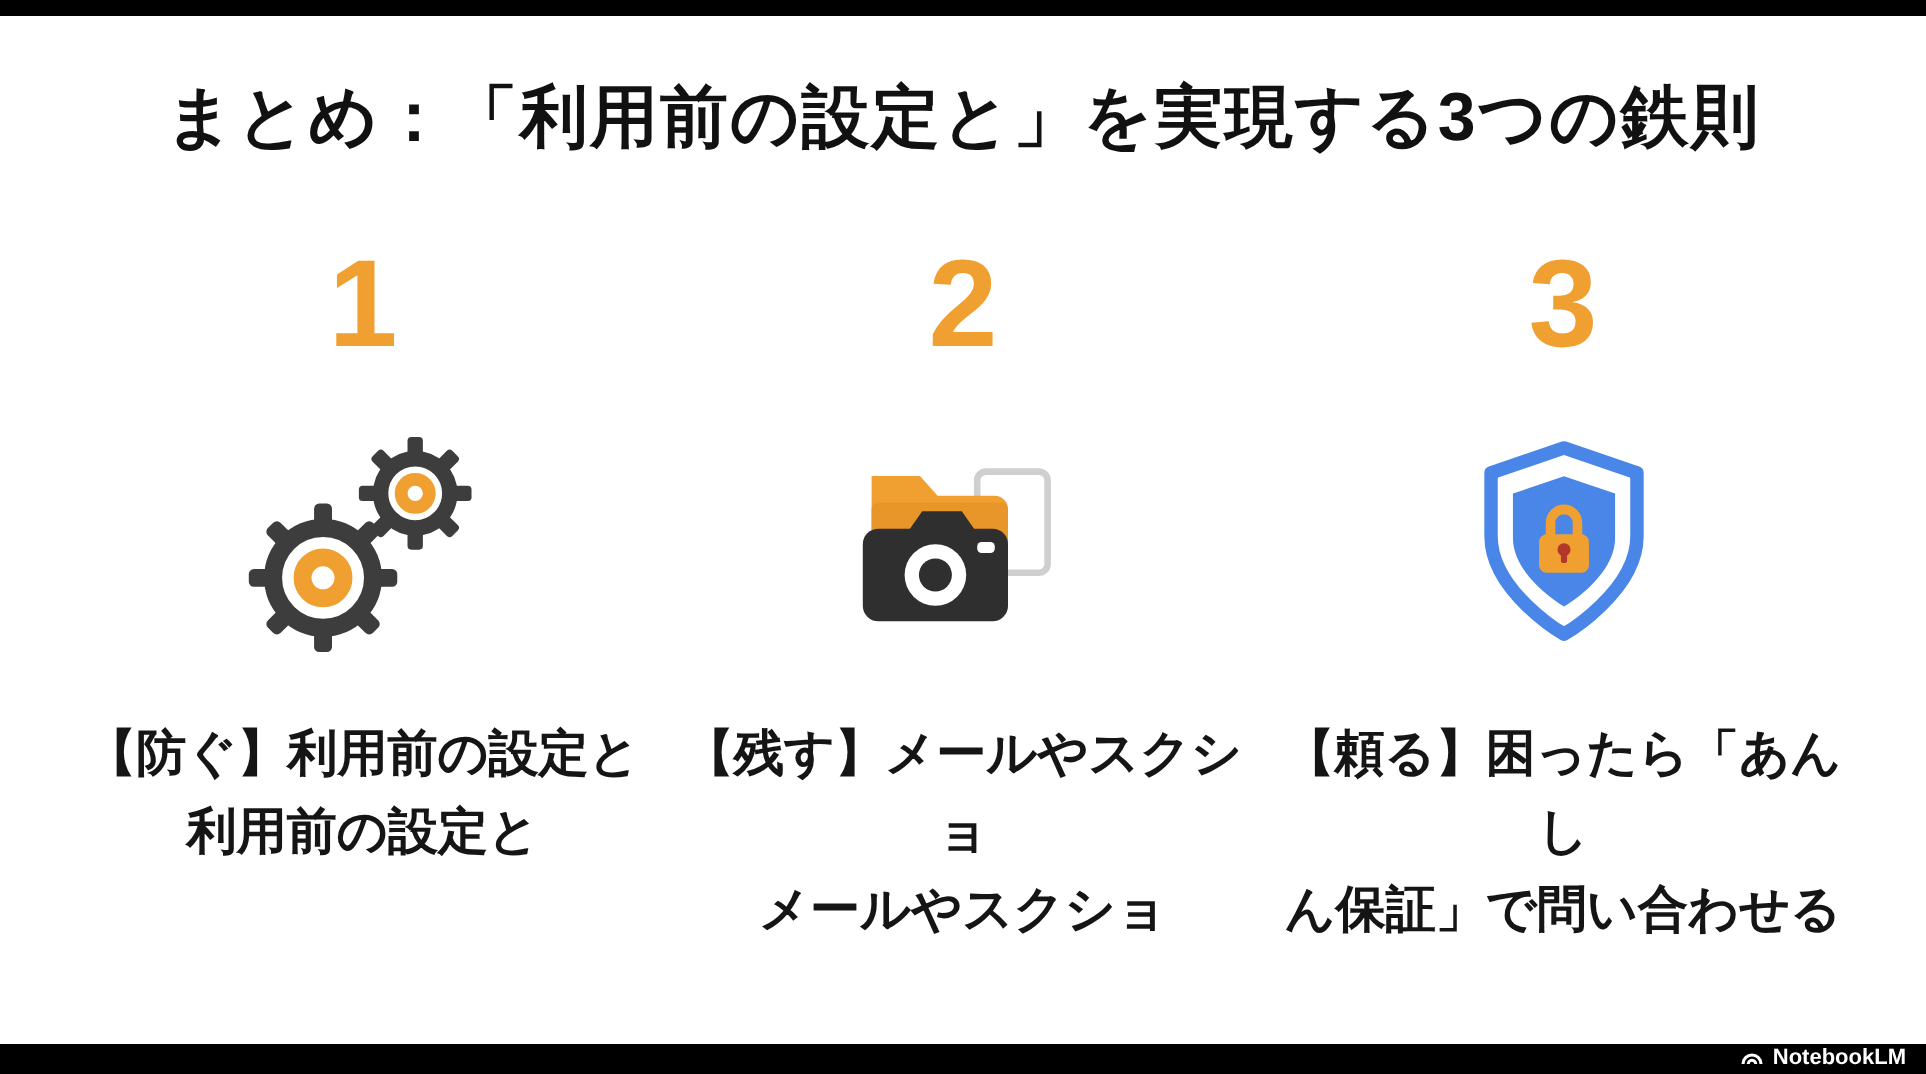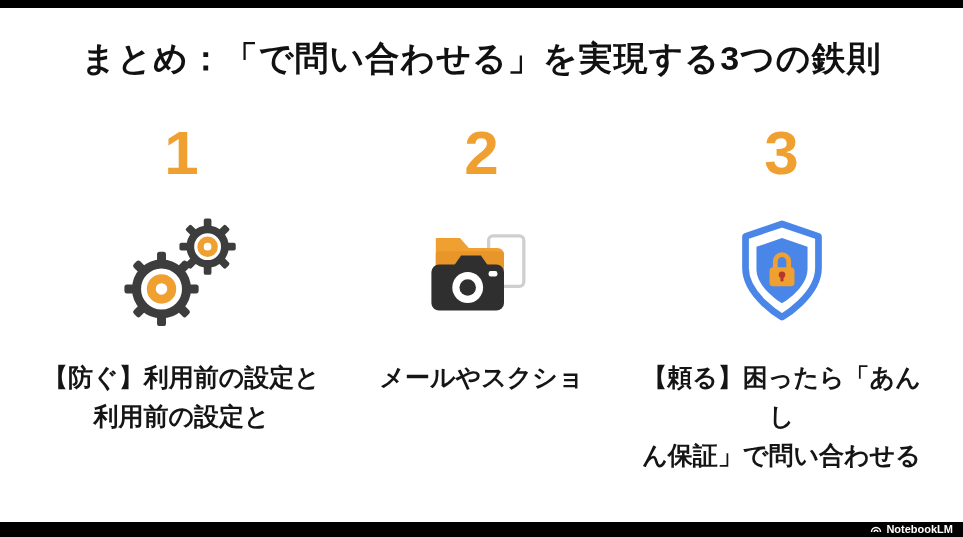--- a/index.html
+++ b/index.html
@@ -68,21 +68,21 @@
     font-size:11px;
     font-weight:600;
   }
 </style>
 </head>
 <body>
 
 <div class="stage">
   <div class="slide">
 
-    <h1 class="title">まとめ：「で問い合わせる」を実現する3つの鉄則</h1>
+    <h1 class="title">まとめ：「利用前の設定と」を実現する3つの鉄則</h1>
 
     <div class="columns">
 
       <div class="col">
         <div class="num">1</div>
         <div class="icon-wrap">
           <svg viewBox="0 0 100 92" width="128" height="118" aria-hidden="true">
 
             <g transform="translate(70,27)">
               <g fill="#3D3D3D">
@@ -132,20 +132,21 @@
             <rect x="18" y="30" width="62" height="28" rx="3" fill="#E8952A"></rect>
 
             <path d="M34,44 l7,-10 h18 l7,10 z" fill="#2F2F2F"></path>
             <rect x="14" y="42" width="66" height="42" rx="7" fill="#2F2F2F"></rect>
             <circle cx="47" cy="63" r="14" fill="#ffffff"></circle>
             <circle cx="47" cy="63" r="7.5" fill="#2F2F2F"></circle>
             <rect x="66" y="48" width="8" height="5" rx="2" fill="#ffffff"></rect>
           </svg>
         </div>
         <div class="caption">
+          <div>【残す】メールやスクショ</div>
           <div>メールやスクショ</div>
         </div>
       </div>
 
       <div class="col">
         <div class="num">3</div>
         <div class="icon-wrap">
           <svg viewBox="0 0 100 110" width="96" height="106" aria-hidden="true">
 
             <path d="M50,6 L88,19 V52 C88,81 50,103 50,103 C50,103 12,81 12,52 V19 Z" fill="#ffffff" stroke="#4A86E8" stroke-width="7" stroke-linejoin="round"></path>

